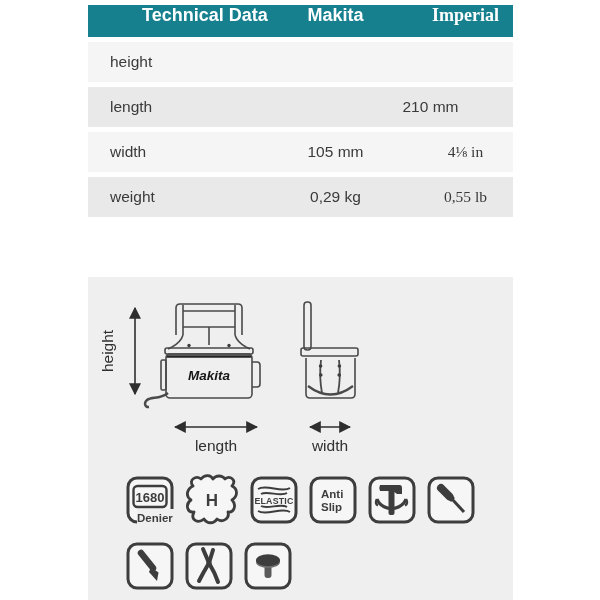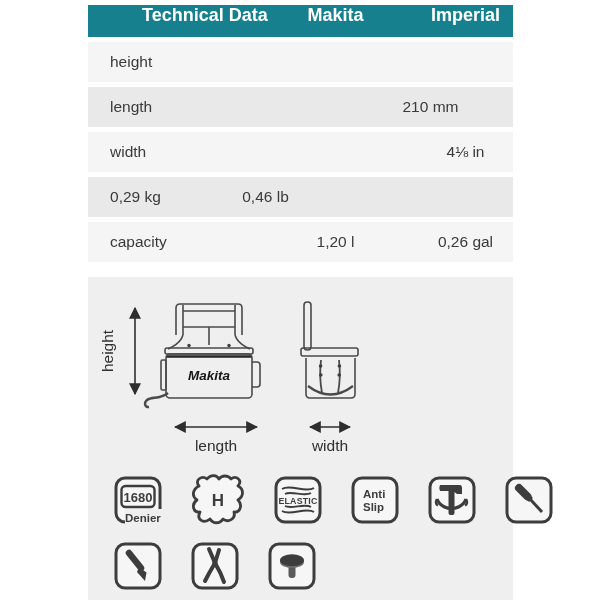--- a/index.html
+++ b/index.html
@@ -7,24 +7,24 @@
         font-family:"Liberation Sans", sans-serif;}
   .tbl{position:absolute;left:88px;top:5px;width:425px;}
   .thead{display:flex;align-items:flex-start;height:32px;background:#17808F;color:#ffffff;
          font-weight:bold;font-size:18px;margin-bottom:5px;padding-left:32px;}
   .trow{display:flex;align-items:center;height:40px;font-size:15.5px;color:#3a3a3a;margin-bottom:5px;}
   .trow.light{background:#f5f5f6;}
   .trow.dark{background:#e9e9ea;}
   .c1{flex:1;padding-left:22px;}
   .c2{width:95px;text-align:center;}
   .gap{width:35px;}
-  .c3{width:95px;text-align:center;}
+  .c3{width:95px;text-align:center;font-family:Liberation Serif, serif;}
   .panel{position:absolute;left:88px;top:277px;width:425px;height:323px;background:#efefef;}
   .diagram{position:absolute;left:0;top:0;}
-  .icon-row{position:absolute;left:25px;display:flex;gap:27px;align-items:center;}
+  .icon-row{position:absolute;left:37px;display:flex;gap:9px;align-items:center;}
   .row1{top:196px;}
   .row2{top:264px;}
   svg text{font-family:"Liberation Sans", sans-serif;}
 </style>
 </head>
 <body>
 
 <div class="page">
 
   <div class="tbl">
@@ -38,33 +38,29 @@
       <span class="c1">height</span>
       <span class="gap"></span>
     </div>
     <div class="trow dark">
       <span class="c1">length</span>
       <span class="c2">210 mm</span>
       <span class="gap"></span>
     </div>
     <div class="trow light">
       <span class="c1">width</span>
+      <span class="c2">105 mm</span>
       <span class="gap"></span>
       <span class="c3">4⅛ in</span>
     </div>
     <div class="trow dark">
+      <span class="c1">weight</span>
       <span class="c2">0,29 kg</span>
       <span class="gap"></span>
-      <span class="c3">0,46 lb</span>
-    </div>
-    <div class="trow light">
-      <span class="c1">capacity</span>
-      <span class="c2">1,20 l</span>
-      <span class="gap"></span>
-      <span class="c3">0,26 gal</span>
+      <span class="c3">0,55 lb</span>
     </div>
   </div>
 
   <div class="panel">
 
     <svg class="diagram" width="425" height="190" viewBox="0 0 425 190">
       <defs>
         <marker id="ah" viewBox="0 0 10 10" refX="9" refY="5" markerWidth="7.5" markerHeight="7.5" orient="auto-start-reverse">
             <path d="M0,0 L10,5 L0,10 z" fill="#2e2e2e"></path>
           </marker>

